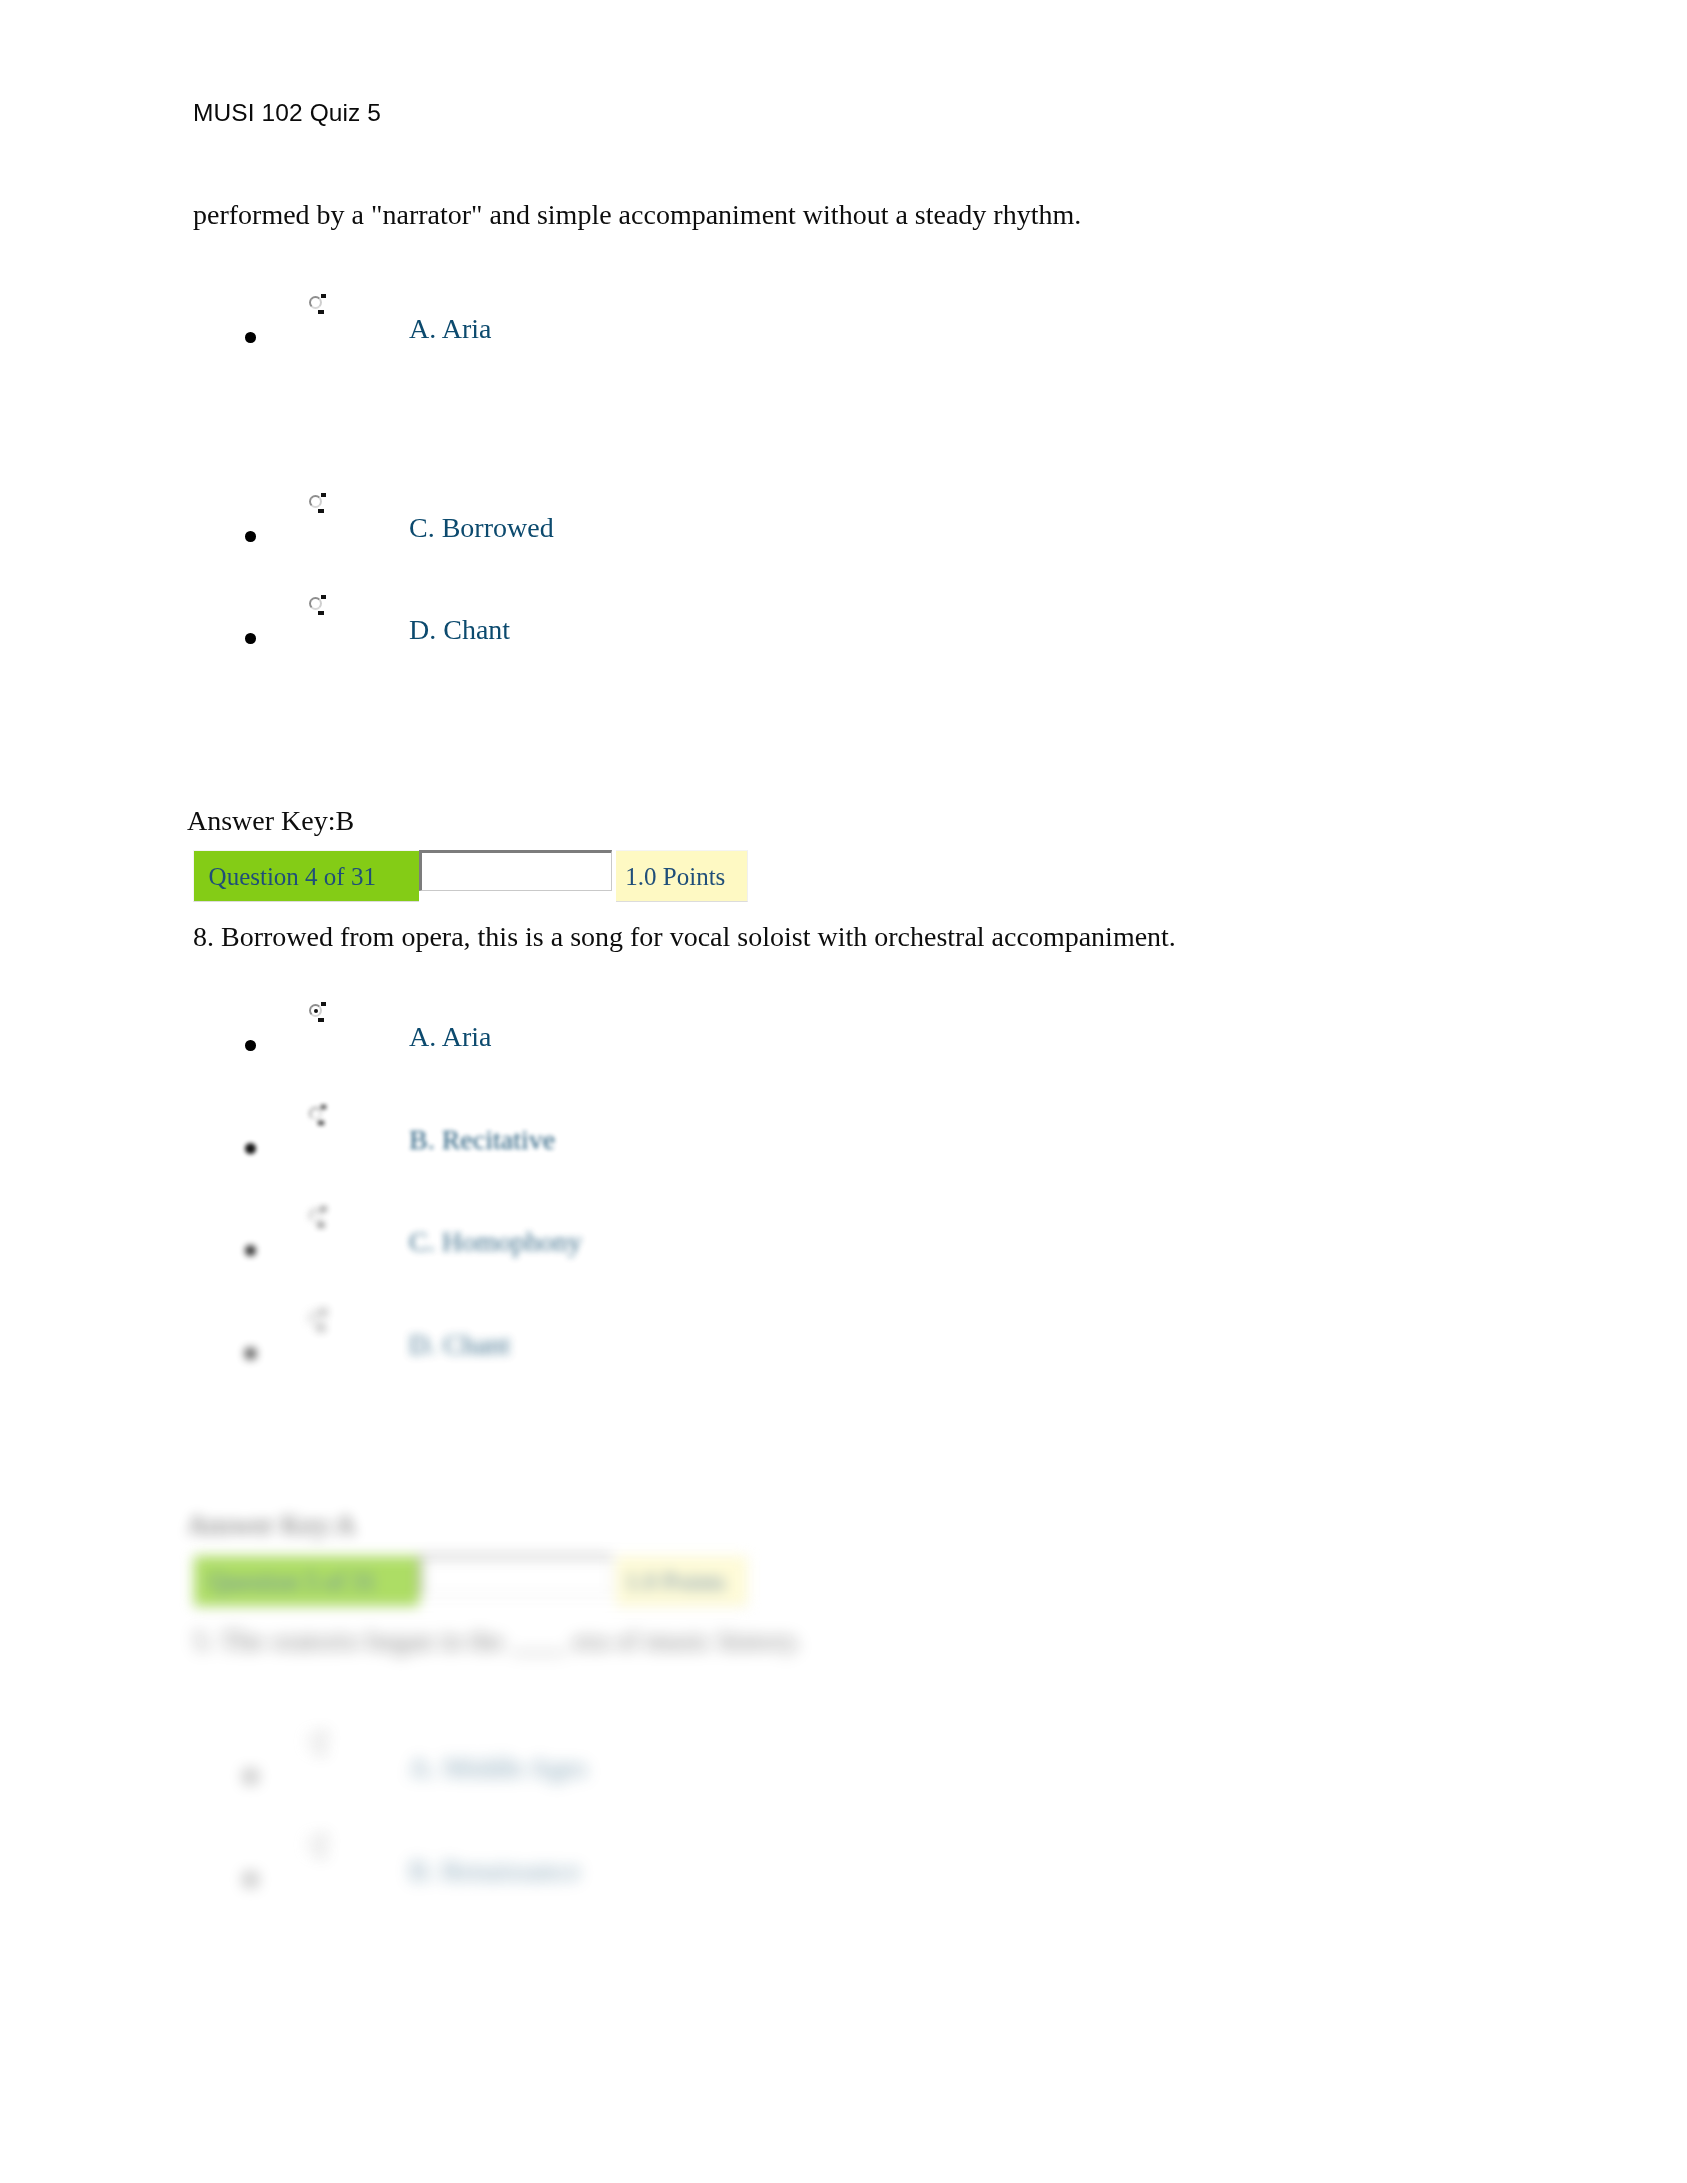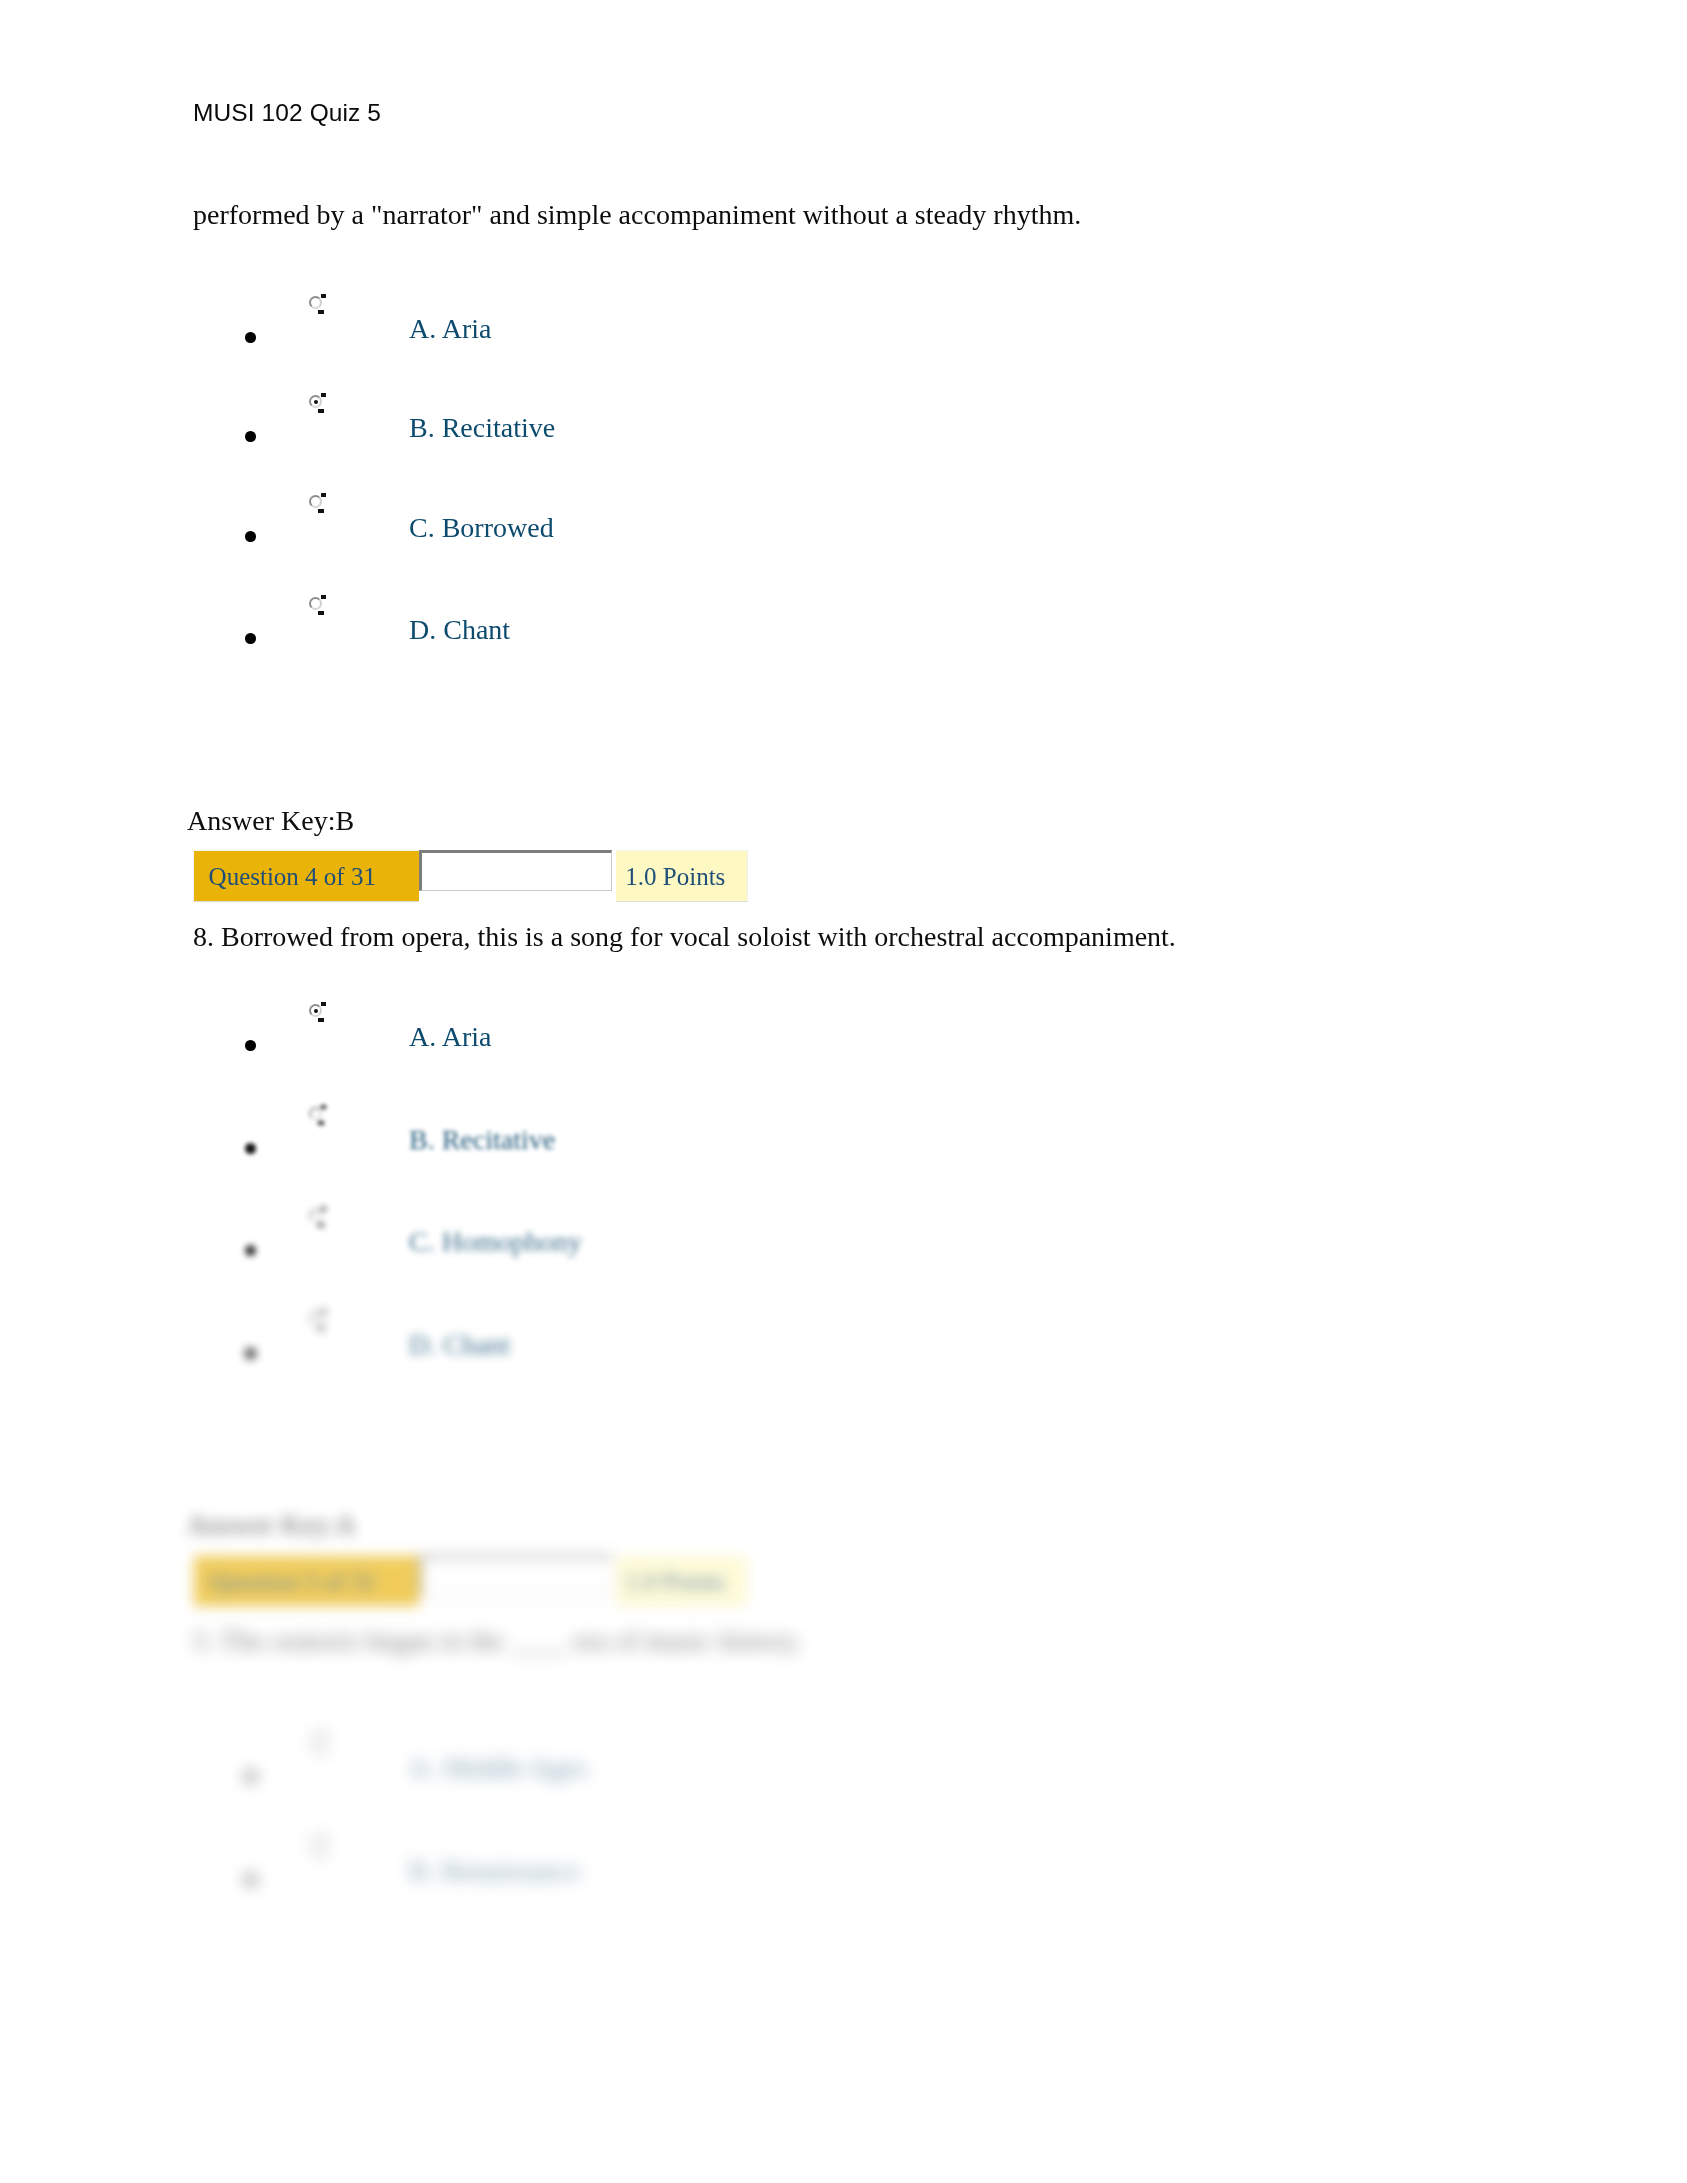--- a/index.html
+++ b/index.html
@@ -131,21 +131,21 @@
   
   .qtable {
     position: absolute;
     left: 193px;
     height: 52px;
     display: flex;
     align-items: stretch;
   }
   .qcell-label {
     width: 226px;
-    background: #eab308;
+    background: #84cc16;
     border-top: 1.3px solid #f4f4f4;
     border-left: 1.3px solid #f4f4f4;
     border-bottom: 1.3px solid #dcdcdc;
     box-sizing: border-box;
     display: flex;
     align-items: center;
     padding-left: 14.6px;
   }
   .qcell-label .qtext {
     font-family: "Liberation Serif", "DejaVu Serif", serif;
@@ -221,30 +221,20 @@
   <div class="option-row" style="left:245px; top:291px;">
     <span class="option-bullet"></span>
     <span class="radio">
       <span class="ring"></span>
       <span class="nub-tr"></span>
         <span class="nub-br"></span>
     </span>
     <span class="option-label">A. Aria</span>
   </div>
 
-  <div class="option-row" style="left:245px; top:390px;">
-    <span class="option-bullet"></span>
-    <span class="radio checked">
-      <span class="ring"></span>
-        <span class="dot"></span>
-      <span class="nub-tr"></span>
-        <span class="nub-br"></span>
-    </span>
-    <span class="option-label">B. Recitative</span>
-  </div>
 
   <div class="option-row" style="left:245px; top:490px;">
     <span class="option-bullet"></span>
     <span class="radio">
       <span class="ring"></span>
       <span class="nub-tr"></span>
         <span class="nub-br"></span>
     </span>
     <span class="option-label">C. Borrowed</span>
   </div>

